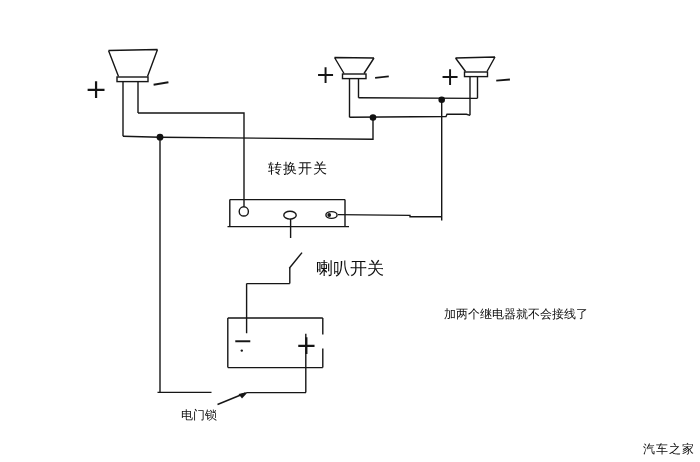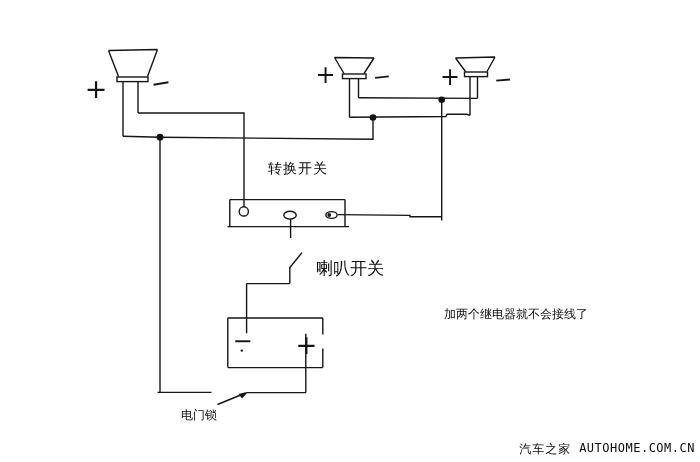--- a/index.html
+++ b/index.html
@@ -116,16 +116,15 @@
   <div class="sign" style="left:242.5px;top:340.5px;font-size:24px;">−</div>
   <div class="sign" style="left:306.3px;top:345.3px;font-size:26px;">+</div>
 
   <div class="lbl" style="left:268px;top:161px;font-size:14px;letter-spacing:1px;font-family:Liberation Serif, serif;">转换开关</div>
   <div class="lbl" style="left:316px;top:248px;font-size:17px;margin-top:12px;">喇叭开关</div>
   <div class="lbl" style="left:181px;top:409px;font-size:12px;">电门锁</div>
   <div class="lbl" style="left:444px;top:308px;font-size:12px;">加两个继电器就不会接线了</div>
 
   <div class="wm">
     <span class="cn">汽车之家</span>
-    <span class="en">AUTOHOME.COM.CN</span>
   </div>
 
 </div>
 
 </body></html>

